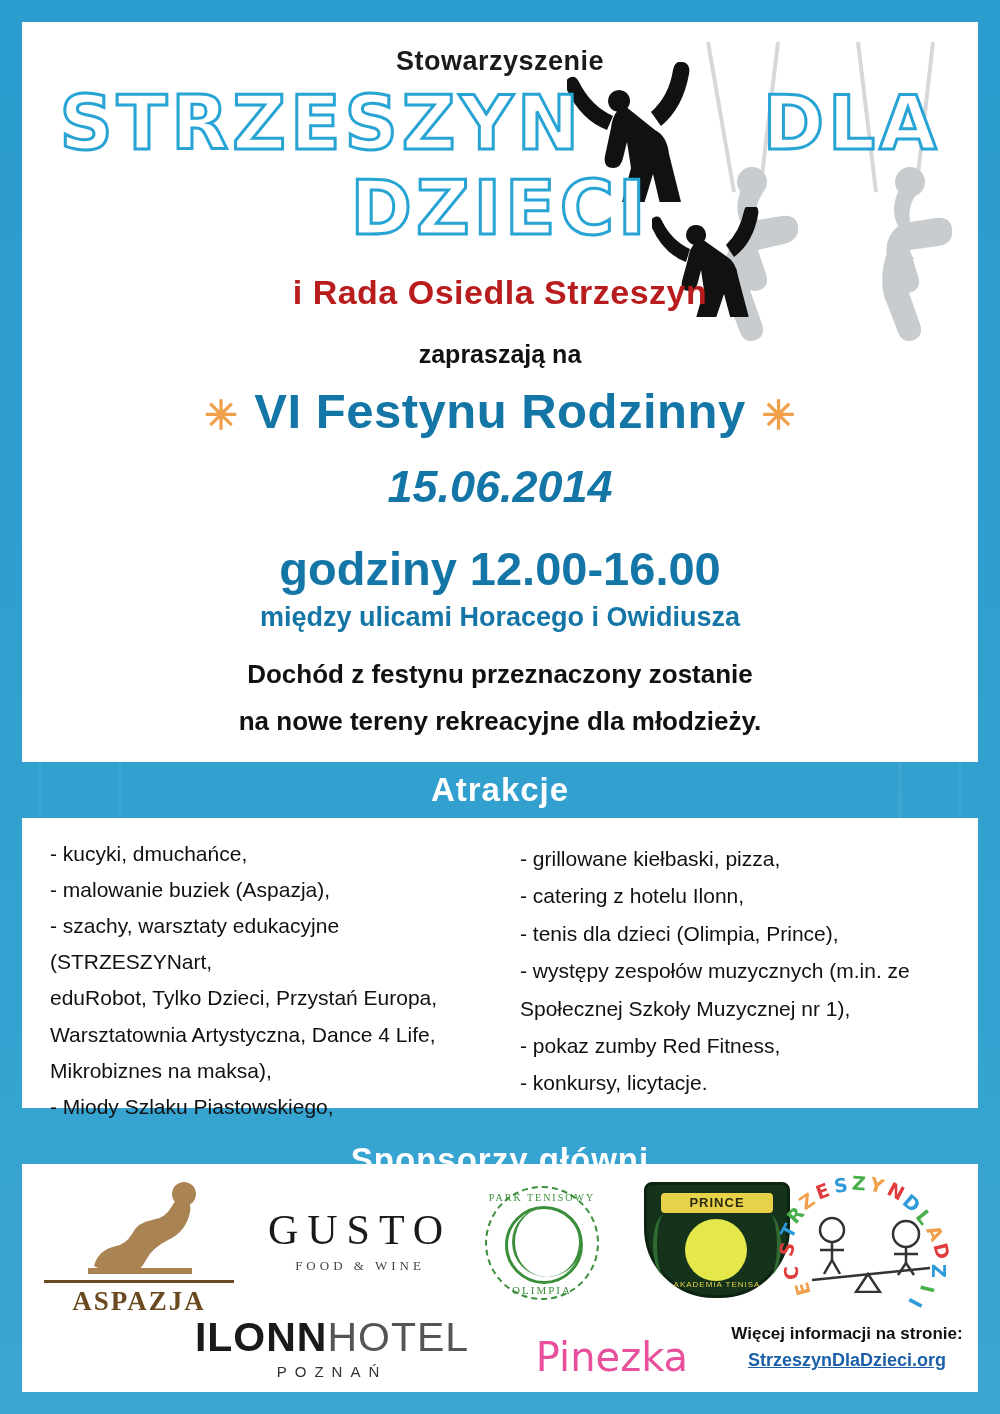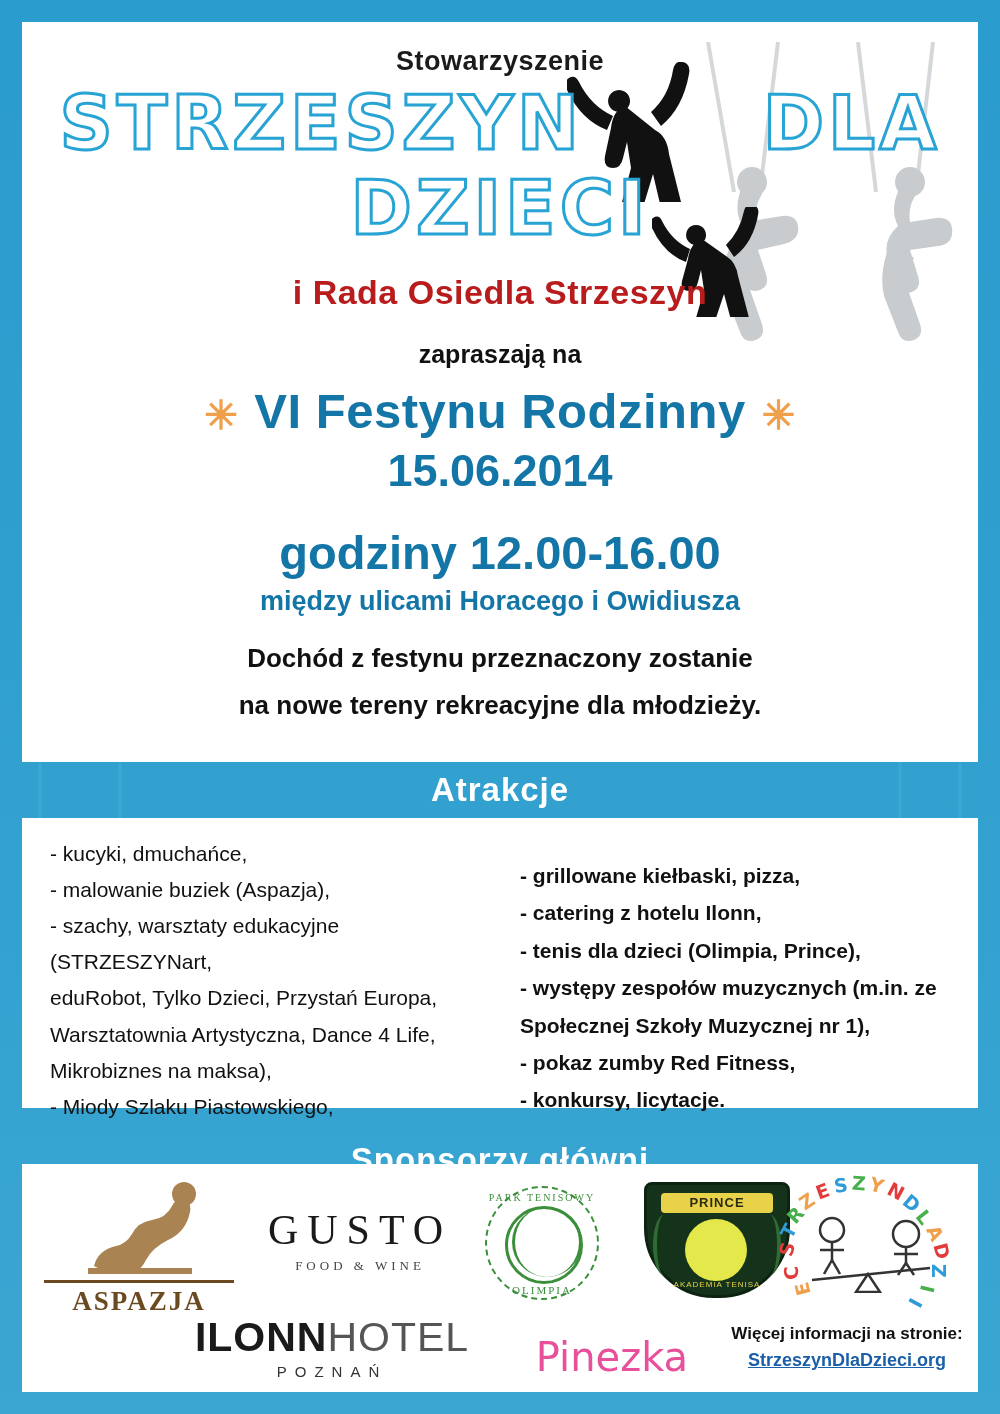--- a/index.html
+++ b/index.html
@@ -52,21 +52,21 @@
   }
   .invite{
     font-size:25px;font-weight:bold;color:#111;margin-top:28px;
   }
   .event-name{
     font-size:49px;font-weight:bold;color:#1476a6;margin-top:14px;
     letter-spacing:0.5px;
   }
   .star{color:#f0a04b;font-size:40px;vertical-align:middle;padding:0 16px;}
   .event-date{
-    font-size:45px;font-weight:bold;color:#1476a6;margin-top:6px;
+    font-size:45px;font-weight:bold;color:#1476a6;margin-top:22px;font-style:italic;
   }
   .event-hours{
     font-size:47px;font-weight:bold;color:#1476a6;margin-top:28px;
   }
   .event-place{
     font-size:27px;font-weight:bold;color:#1476a6;margin-top:6px;
   }
   .purpose1{
     font-size:26px;font-weight:bold;color:#111;margin-top:26px;
   }
@@ -85,21 +85,21 @@
   .band-attractions{top:740px;}
   .band-sponsors{top:1110px;}
 
   
   .attractions{
     position:absolute;left:0;top:796px;width:956px;height:290px;background:#ffffff;
     display:flex;
   }
   .col{padding:18px 24px 0 28px;box-sizing:border-box;}
   .col.left{width:470px;}
-  .col.right{width:486px;padding-top:39px;font-weight:bold;}
+  .col.right{width:486px;padding-top:22px;}
   .col.left li{font-size:21px;color:#111;line-height:1.72;list-style:none;}
   .col.right li{font-size:21px;color:#111;line-height:1.78;list-style:none;}
   ul{margin:0;padding:0;}
 
   
   .sponsors{
     position:absolute;left:0;top:1142px;width:956px;height:228px;background:#ffffff;
     overflow:hidden;
   }
   .sp{position:absolute;text-align:center;}

